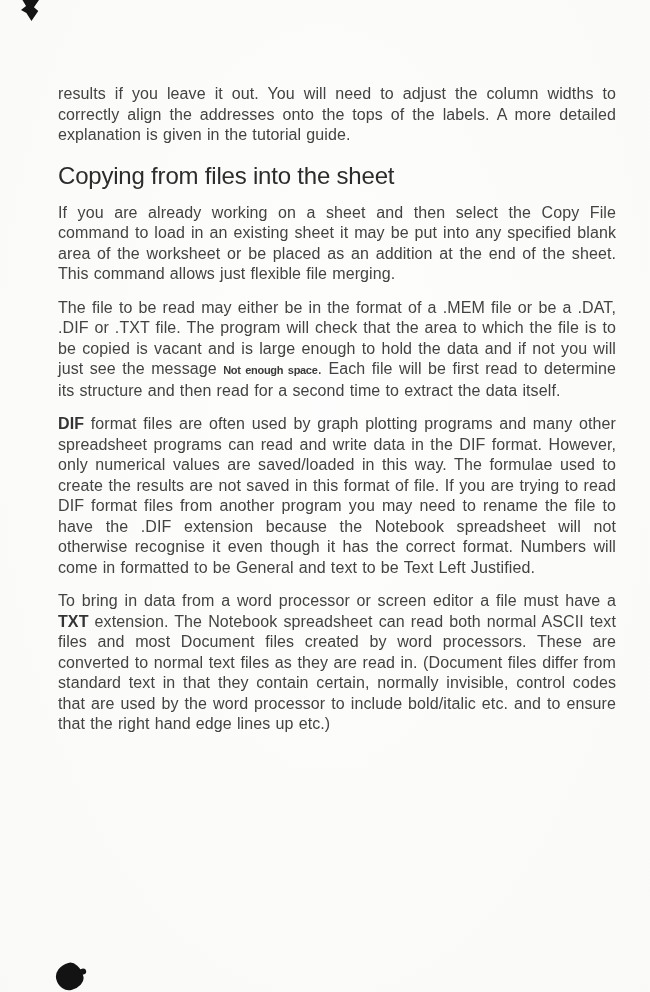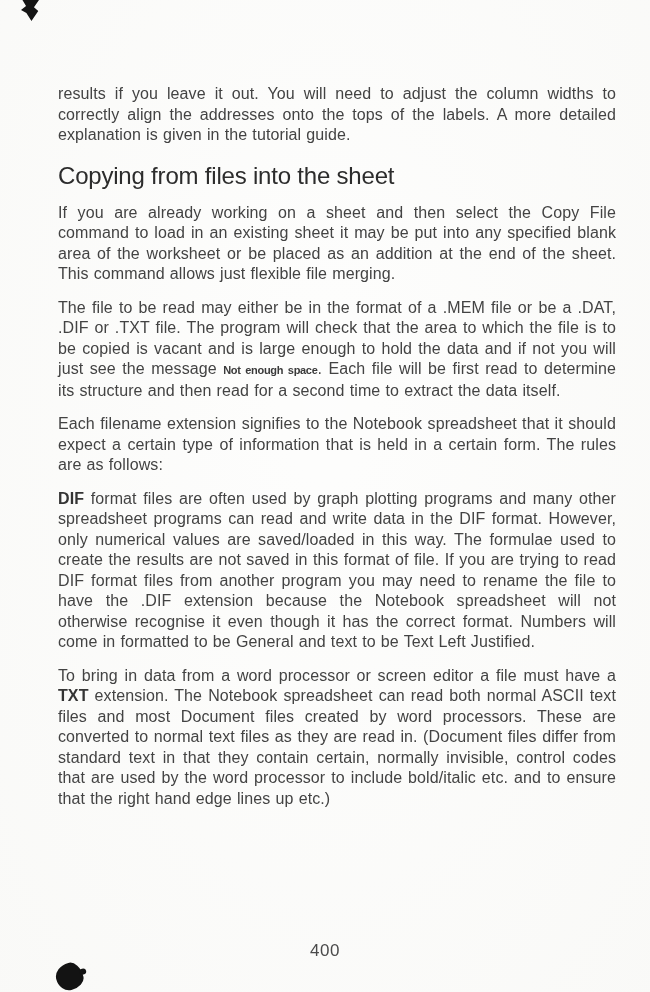--- a/index.html
+++ b/index.html
@@ -103,21 +103,19 @@
 
 <div class="page">
   <div class="artifact-top"></div>
 
   <div class="content">
     <p class="para"><span class="run-normal">results if you leave it out. You will need to adjust the column widths to correctly align the addresses onto the tops of the labels. A more detailed explanation is given in the tutorial guide.</span></p>
     <h1 class="heading">Copying from files into the sheet</h1>
     <div>
         <p class="para"><span class="run-normal">If you are already working on a sheet and then select the Copy File command to load in an existing sheet it may be put into any specified blank area of the worksheet or be placed as an addition at the end of the sheet. This command allows just flexible file merging.</span></p>
         <p class="para"><span class="run-normal">The file to be read may either be in the format of a .MEM file or be a .DAT, .DIF or .TXT file. The program will check that the area to which the file is to be copied is vacant and is large enough to hold the data and if not you will just see the message </span><span class="run-mono">Not enough space</span><span class="run-normal">. Each file will be first read to determine its structure and then read for a second time to extract the data itself.</span></p>
-        <p class="para"><span class="run-normal">Each filename extension signifies to the Notebook spreadsheet that it should expect a certain type of information that is held in a certain form. The rules are as follows:</span></p>
         <p class="para"><span class="run-bold">DIF</span><span class="run-normal"> format files are often used by graph plotting programs and many other spreadsheet programs can read and write data in the DIF format. However, only numerical values are saved/loaded in this way. The formulae used to create the results are not saved in this format of file. If you are trying to read DIF format files from another program you may need to rename the file to have the .DIF extension because the Notebook spreadsheet will not otherwise recognise it even though it has the correct format. Numbers will come in formatted to be General and text to be Text Left Justified.</span></p>
         <p class="para"><span class="run-normal">To bring in data from a word processor or screen editor a file must have a </span><span class="run-bold">TXT</span><span class="run-normal"> extension. The Notebook spreadsheet can read both normal ASCII text files and most Document files created by word processors. These are converted to normal text files as they are read in. (Document files differ from standard text in that they contain certain, normally invisible, control codes that are used by the word processor to include bold/italic etc. and to ensure that the right hand edge lines up etc.)</span></p>
       </div>
   </div>
 
-  <div class="page-number">400</div>
   <div class="artifact-bottom"></div>
 </div>
 
 </body></html>

